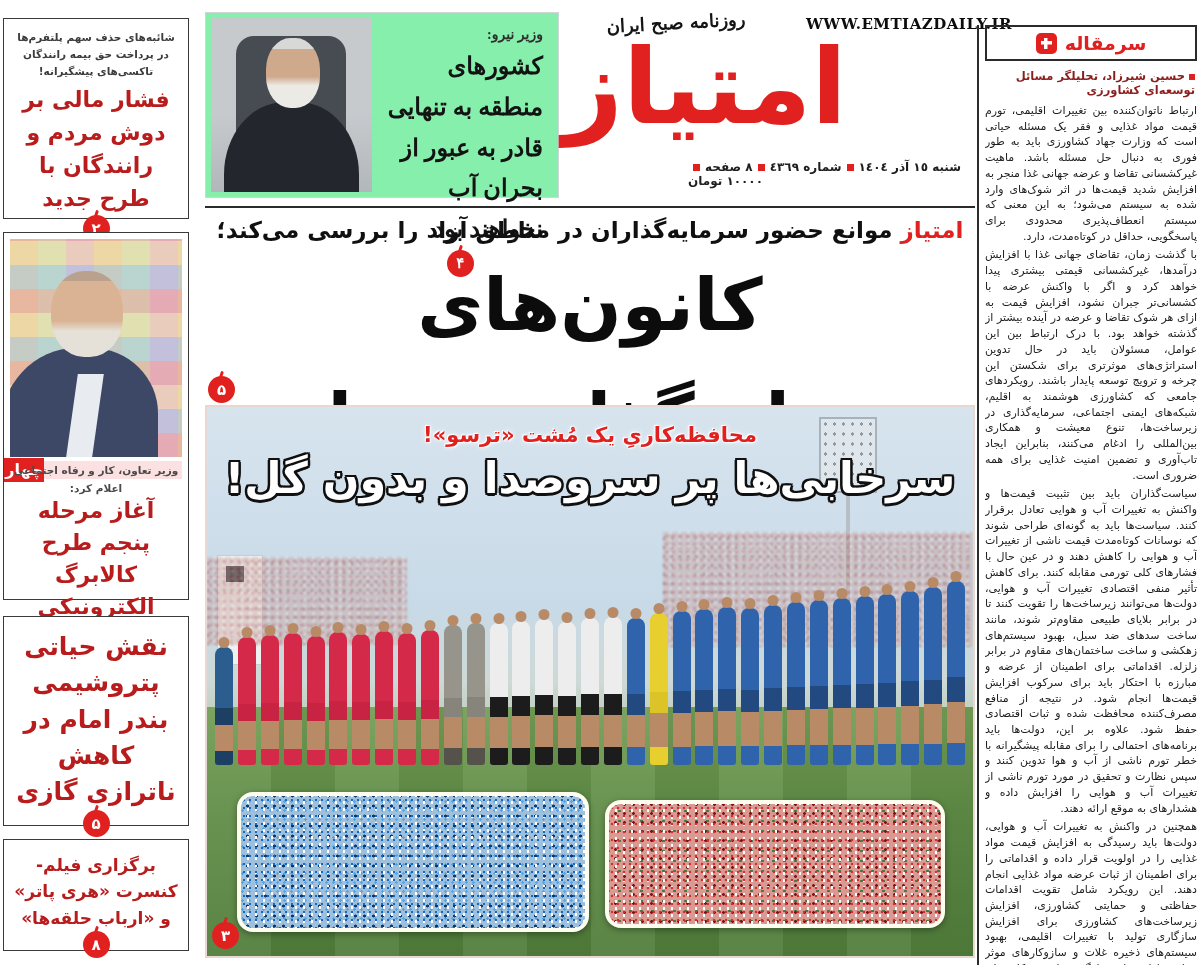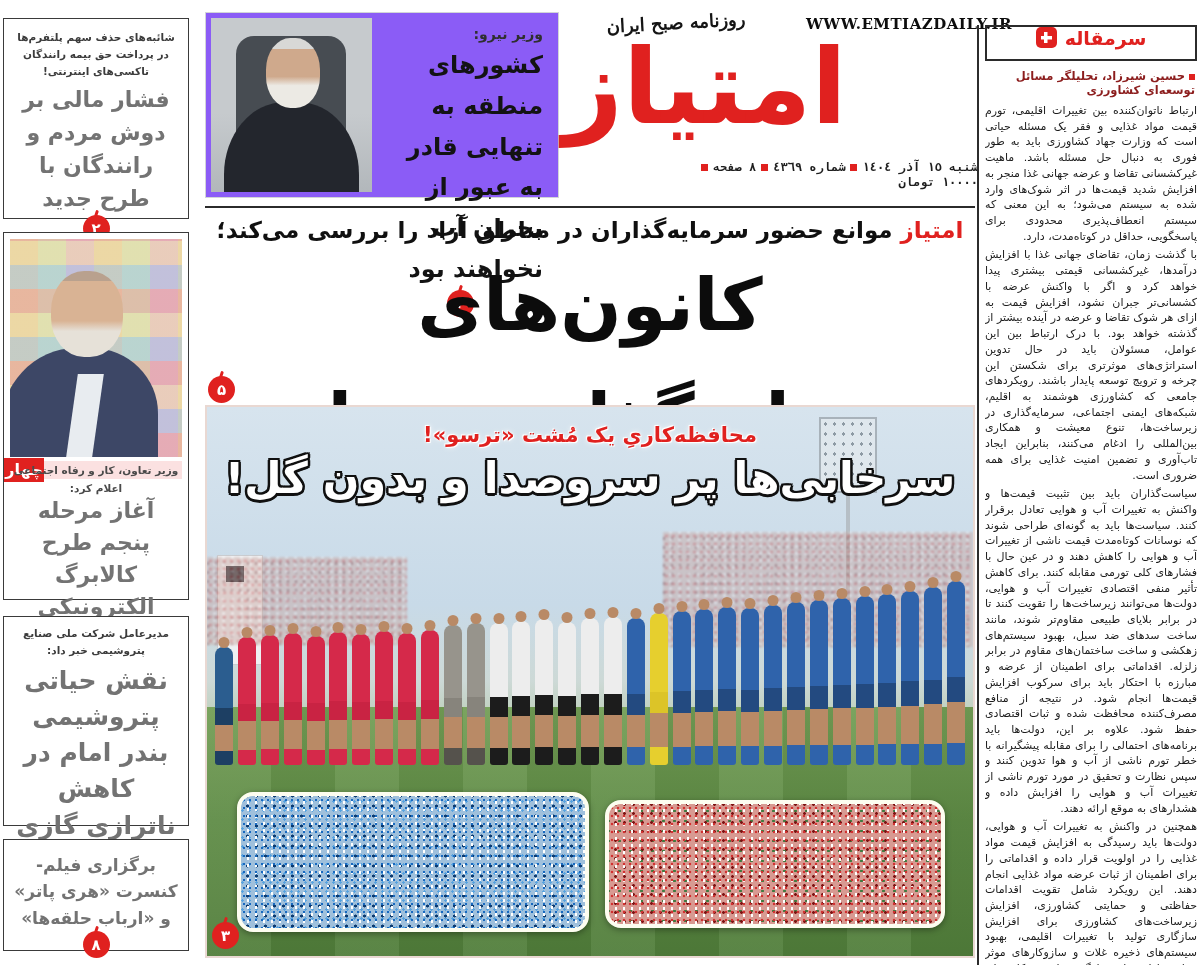--- a/index.html
+++ b/index.html
@@ -11,21 +11,21 @@
   }
   
   .sbox{ position:absolute; left:3px; width:186px; border:1.5px solid #3a3a3a;
          background:#fff; display:flex; flex-direction:column; align-items:center;
          padding:10px 8px; text-align:center; }
   #sbox1{ top:18px; height:201px; }
   #sbox2{ top:232px; height:368px; padding:6px 6px 8px; }
   #sbox3{ top:616px; height:210px; padding:8px 6px; }
   #sbox4{ top:839px; height:112px; padding:8px 6px; }
   .skicker{ font-size:10.5px; font-weight:bold; color:#3c3c3c; line-height:1.6; }
-  .shead{ font-size:22px; font-weight:900; color:#737373; line-height:1.5; margin-top:4px; letter-spacing:-0.5px; }
+  .shead{ font-size:22px; font-weight:900; color:#b91c1c; line-height:1.5; margin-top:4px; letter-spacing:-0.5px; }
   #sbox2 .shead{ font-size:22px; line-height:1.45; margin-top:16px; }
   #sbox3 .shead{ font-size:25px; line-height:1.45; }
   #sbox4 .shead{ font-size:17px; line-height:1.55; }
   
   .badge{ width:27px; height:27px; border-radius:50%; background:#e0211f; color:#fff;
           display:flex; align-items:center; justify-content:center;
           font-size:15px; font-weight:bold; margin-top:auto; position:relative; flex:none; }
   .badge::before{ content:''; position:absolute; top:-5px; left:12px; width:3px; height:7px;
                   background:#e0211f; border-radius:2px; transform:rotate(18deg); }
   
@@ -39,42 +39,42 @@
             background:#e8ecf0; transform:skewX(-8deg); }
   .p-head{ position:absolute; bottom:46%; left:24%; width:72px; height:86px; border-radius:46%;
            background:linear-gradient(180deg,#b9a18e 0 12%,#d9b394 12% 58%,#e6e1d8 70% 100%); }
   .cap-row{ position:relative; width:100%; margin-top:4px; height:18px; }
   .cap-band{ position:absolute; inset:0; background:rgba(235,90,90,.18); }
   .cap-tab{ position:absolute; right:auto; left:-6px; top:-3px; width:40px; height:24px; overflow:hidden;
             background:#e0211f; color:#fff; font-weight:900; font-size:16px; line-height:24px; }
   .cap-text{ position:relative; font-size:10.5px; font-weight:bold; color:#4a4a4a; line-height:18px; }
   
   #topstory{ position:absolute; left:205px; top:12px; width:354px; height:186px;
-             background:#8b5cf6; border:1px solid #d2d5d8; display:flex; padding:5px; }
+             background:#86efac; border:1px solid #d2d5d8; display:flex; padding:5px;font-family:Liberation Serif, serif; }
   .ts-text{ width:53%; padding:8px 10px 4px 6px; display:flex; flex-direction:column; text-align:right; }
   .ts-kicker{ font-size:14px; font-weight:bold; color:#2f2f2f; }
   .ts-head{ font-size:24px; font-weight:bold; color:#131313; line-height:1.7; margin-top:3px; letter-spacing:-0.4px; }
   .ts-text .badge{ align-self:center; margin-top:auto; }
   .m-photo{ width:47%; position:relative; overflow:hidden;
             background:linear-gradient(180deg,#c6cacd 0 55%,#b2b7bb); }
   .m-chair{ position:absolute; top:18px; left:50%; transform:translateX(-50%); width:110px; height:120px;
             background:#474c52; border-radius:18px 18px 0 0; }
   .m-body{ position:absolute; bottom:0; left:8%; width:84%; height:52%;
            background:#23262d; border-radius:45% 45% 0 0 / 80% 80% 0 0; }
   .m-head{ position:absolute; bottom:48%; left:34%; width:54px; height:70px; border-radius:45%;
            background:linear-gradient(180deg,#d8d8d6 0 16%,#cfa98c 16% 55%,#eceae4 68% 100%); }
   
   #tagline{ position:absolute; left:596px; top:12px; width:160px; font-size:18px; font-weight:bold;
             color:#151515; transform:rotate(-3deg); text-align:center; font-family:"DejaVu Serif", serif; }
   #website{ position:absolute; left:758px; top:15px; width:215px; direction:ltr; text-align:left;
             font-size:15px; font-weight:bold; color:#0d0d0d; font-family:"DejaVu Serif", serif; letter-spacing:.5px;margin-left:48px; }
   #logo{ position:absolute; left:545px; top:22px; width:320px; height:135px;
          font-size:104px; font-weight:bold; color:#e0211f; text-align:center; line-height:1.25; letter-spacing:-3px; }
-  #dateline{ position:absolute; left:688px; top:160px; width:290px; text-align:right;
-             font-size:12px; font-weight:bold; color:#1e1e1e;font-family:Liberation Mono, monospace; }
+  #dateline{ position:absolute; left:688px; top:160px; width:290px; text-align:left;
+             font-size:12px; font-weight:bold; color:#1e1e1e; }
   .sep{ display:inline-block; width:7px; height:7px; background:#e0211f; margin:0 5px; }
   
   #rule-top{ position:absolute; left:205px; top:206px; width:770px; height:2px; background:#2b2b2b; }
   #lead-kicker{ position:absolute; left:205px; top:217px; width:770px; text-align:center;
                 font-size:23px; font-weight:bold; color:#101010; letter-spacing:-0.5px; }
   #lead-kicker .brand{ color:#e0211f; }
   #lead-headline{ position:absolute; left:205px; top:248px; width:770px; text-align:center;
                   font-size:72px; font-weight:700; color:#0c0c0c; line-height:1.6; letter-spacing:-2px; }
   #lead-badge{ position:absolute; left:208px; top:376px; }
   
@@ -121,60 +121,59 @@
   #inset-red{ left:398px; top:393px; width:340px; height:128px;
     background:
       radial-gradient(circle,#d23030 1.4px,transparent 1.6px) 0 0/6px 8px,
       radial-gradient(circle,#fff 1.2px,transparent 1.4px) 3px 3px/8px 7px,
       radial-gradient(circle,#7c1212 1.3px,transparent 1.5px) 2px 5px/9px 9px,
       radial-gradient(circle,#3f7a3f 1.1px,transparent 1.3px) 5px 2px/11px 10px, #d89a92; }
   #sports-badge{ position:absolute; left:5px; top:515px; }
   
   #ed-divider{ position:absolute; left:977px; top:25px; width:2px; height:940px; background:#2c2c2c; }
   #editorial{ position:absolute; left:985px; top:25px; width:212px; height:940px; overflow:hidden; }
-  #ed-header{ height:36px; border:2px solid #2b2b2b; display:flex; align-items:flex-start;
+  #ed-header{ height:36px; border:2px solid #2b2b2b; display:flex; align-items:center;
               justify-content:center; gap:8px; direction:ltr; }
   .ed-icon{ width:21px; height:21px; border-radius:5px; background:
       linear-gradient(#fff,#fff) center/11px 3.5px no-repeat,
       linear-gradient(#fff,#fff) center/3.5px 11px no-repeat, #e0211f; }
   #ed-label{ color:#e0211f; font-size:19px; font-weight:900; }
   #ed-title{ margin-top:10px; font-size:16px; font-weight:900; color:#141414;
              text-align:center; line-height:1.6; letter-spacing:-0.4px; }
   #ed-byline{ margin:8px 2px 6px; font-size:11.5px; font-weight:bold; color:#8c1d1d; text-align:right; }
   #ed-byline .sep{ width:6px; height:6px; margin:0 0 0 4px; }
   #ed-body p{ font-size:11px; line-height:1.43; text-align:justify; color:#1c1c1c; margin-bottom:3px; }
 </style>
 </head>
 <body>
 
 <div id="page">
 
   <div class="sbox" id="sbox1">
-    <div class="skicker">شائبه‌های حذف سهم پلتفرم‌ها در پرداخت حق بیمه رانندگان تاکسی‌های اینترنتی!</div>
+    <div class="skicker">شائبه‌های حذف سهم پلتفرم‌ها در پرداخت حق بیمه رانندگان تاکسی‌های پیشگیرانه!</div>
     <div class="shead">فشار مالی بر دوش مردم و رانندگان با طرح جدید</div>
     <span class="badge">۲</span>
   </div>
 
   <div class="sbox" id="sbox2">
     <div class="sphoto">
       <div class="p-body"></div>
       <div class="p-shirt"></div>
       <div class="p-head"></div>
     </div>
     <div class="cap-row">
       <div class="cap-band"></div>
       <div class="cap-tab">چهار</div>
       <div class="cap-text">وزیر تعاون، کار و رفاه اجتماعی اعلام کرد:</div>
     </div>
     <div class="shead">آغاز مرحله پنجم طرح کالابرگ الکترونیکی</div>
     <span class="badge">۴</span>
   </div>
 
   <div class="sbox" id="sbox3">
-    <div class="skicker">مدیرعامل شرکت ملی صنایع پتروشیمی خبر داد:</div>
     <div class="shead">نقش حیاتی پتروشیمی بندر امام در کاهش ناترازی گازی</div>
     <span class="badge">۵</span>
   </div>
 
   <div class="sbox" id="sbox4">
     <div class="shead">برگزاری فیلم-کنسرت «هری پاتر» و «ارباب حلقه‌ها»</div>
     <span class="badge">۸</span>
   </div>
 
   <div id="topstory">

